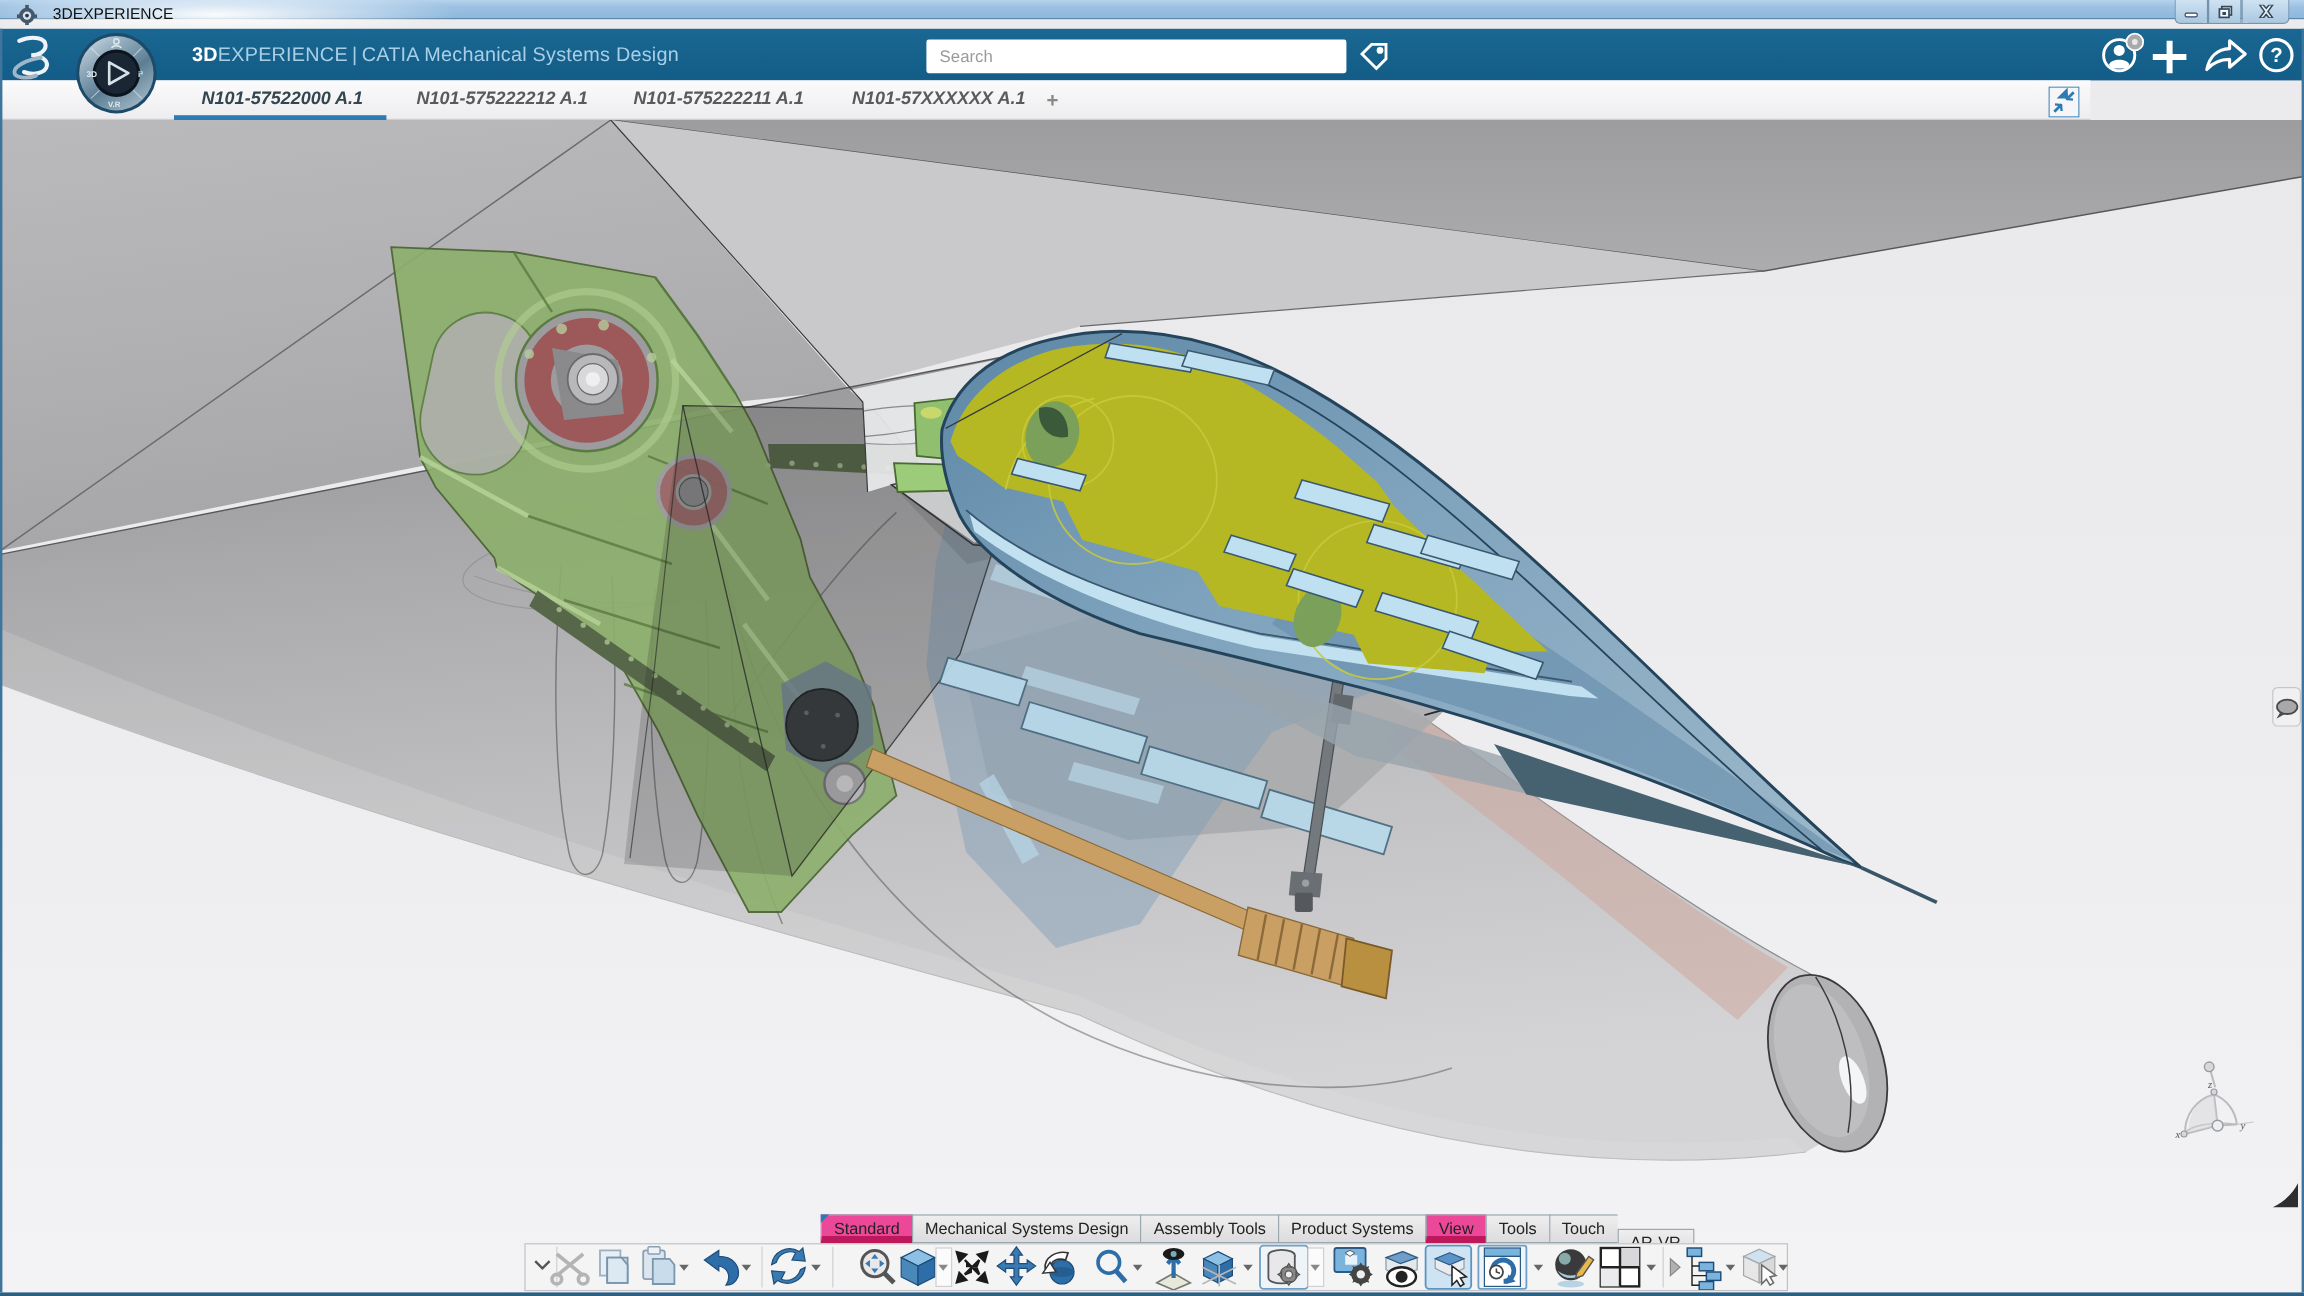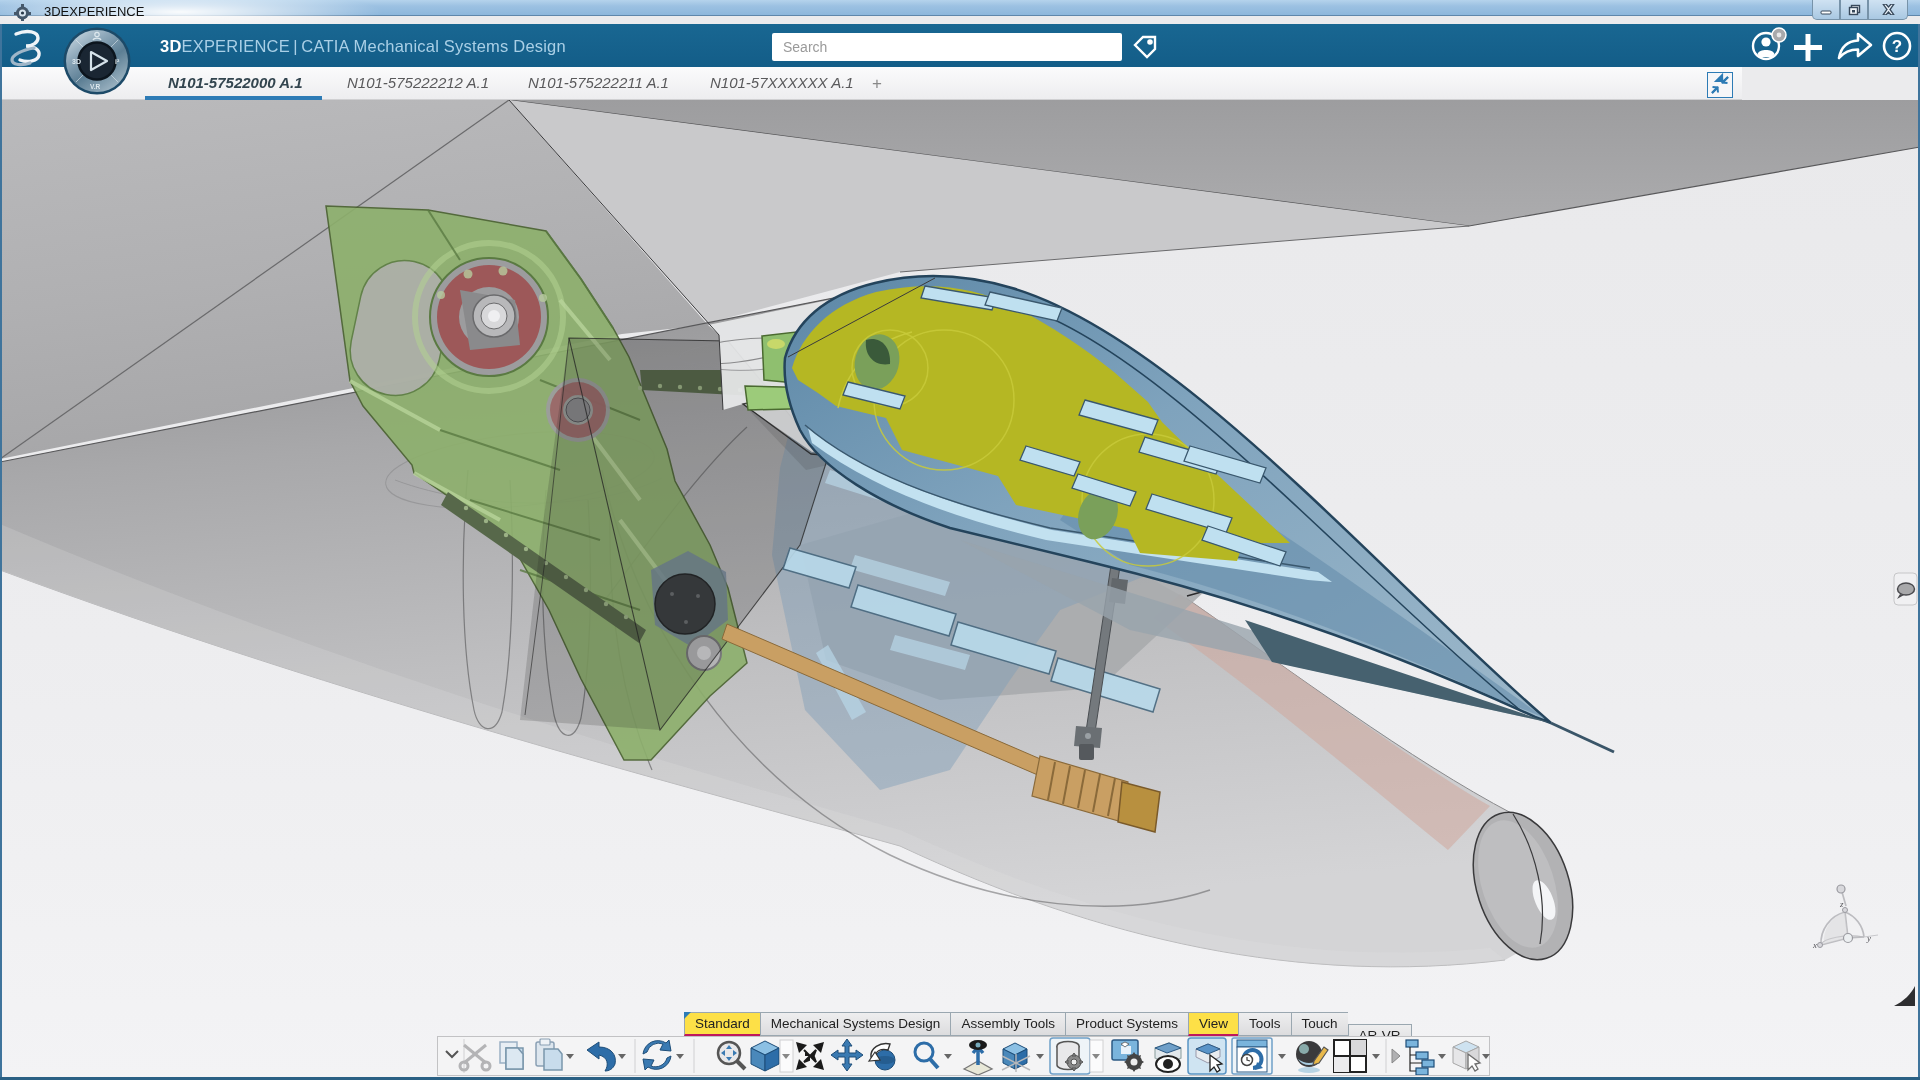--- a/index.html
+++ b/index.html
@@ -14,28 +14,28 @@
 .winbtn { width:28px; height:20px; background:linear-gradient(#cfe2f2,#a9c8e2); border:1px solid #7793a9; border-top:none;
   display:flex; align-items:center; justify-content:center; color:#37485a; font-weight:bold; font-size:12px; }
 .winbtn:first-child { border-bottom-left-radius:5px; }
 .winbtn:last-child { border-bottom-right-radius:5px; width:40px; }
 #bluebar { position:absolute; left:0; top:24px; width:1920px; height:43px; background:linear-gradient(#196792,#135d88); }
 #brandtxt { position:absolute; left:160px; top:13px; color:#fff; font-size:16.5px; letter-spacing:0.2px; }
 #brandtxt b { font-weight:bold; }
 #searchbox { position:absolute; left:772px; top:9px; width:350px; height:28px; background:#fff; border-radius:2px; }
 #searchbox span { position:absolute; left:11px; top:6px; color:#9a9a9a; font-size:14px; }
 #tabbar { position:absolute; left:0; top:67px; width:1742px; height:33px; background:linear-gradient(#fbfbfc,#ededef); border-bottom:1px solid #d0d0d2; }
-.ttab { position:absolute; top:7px; font-size:15px; font-style:italic; color:#5a5a5c; }
+.ttab { position:absolute; top:7px; font-size:15px; font-style:italic; color:#5a5a5c;font-weight:bold; }
 .ttab.active { color:#33454f; font-weight:bold; }
 #tabunderline { position:absolute; left:145px; top:29px; width:177px; height:4px; background:#2d7bb5; }
 #viewport { position:absolute; left:0; top:100px; width:1920px; height:980px; }
 #bottomtabs { position:absolute; left:684px; top:1012px; height:24px; display:flex; font-size:13.5px; }
 .btab { padding:3px 10px 0 10px; height:24px; background:linear-gradient(#eeeeef,#dcdcde); border:1px solid #9aa7b0; border-right:none; color:#222; }
 .btab:last-child { border-right:1px solid #9aa7b0;margin-top:12px; }
-.btab.active { background:#fde047; border-bottom:2px solid #be185d; position:relative; }
+.btab.active { background:#ec4899; border-bottom:6px solid #be185d; position:relative; }
 #bottomtabs .btab:first-child::before { content:""; position:absolute; left:-1px; top:-1px; border-left:7px solid #2d7bb5; border-bottom:7px solid transparent; }
 #toolbar { position:absolute; left:437px; top:1036px; width:1053px; height:40px; background:#f4f4f5; border:1px solid #c2c2c4; }
 #bottomedge { position:absolute; left:0; top:1077px; width:1920px; height:3px; background:#2a6084; }
 #leftedge { position:absolute; left:0; top:24px; width:2px; height:1053px; background:#3f749c; }
 #rightedge { position:absolute; right:0; top:24px; width:2px; height:1053px; background:#3f749c; }
 </style>
 </head>
 <body>
 <div id="viewport">
 <svg width="1920" height="980" viewBox="0 100 1920 980">

